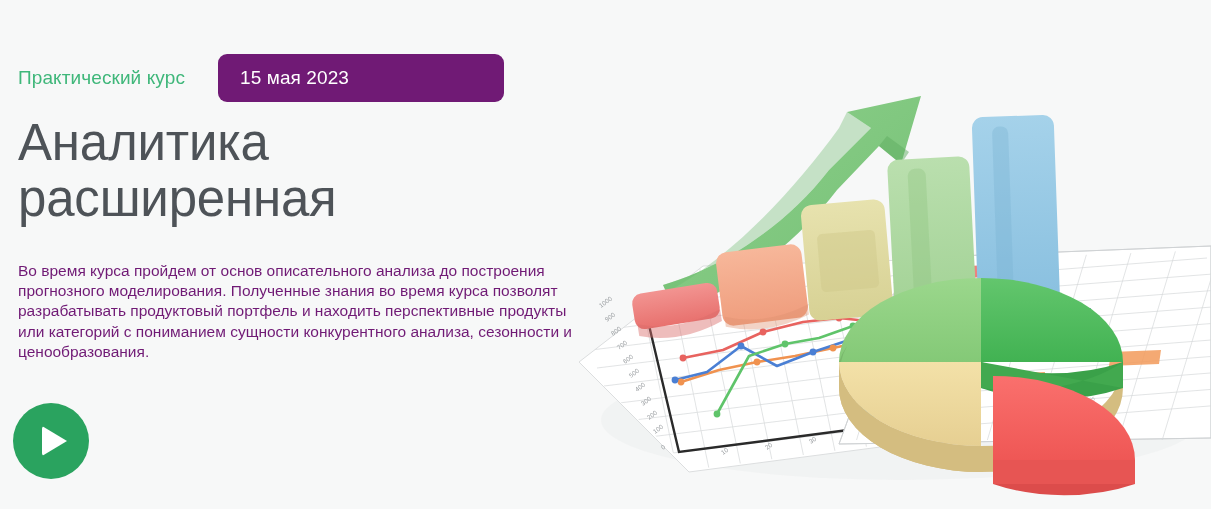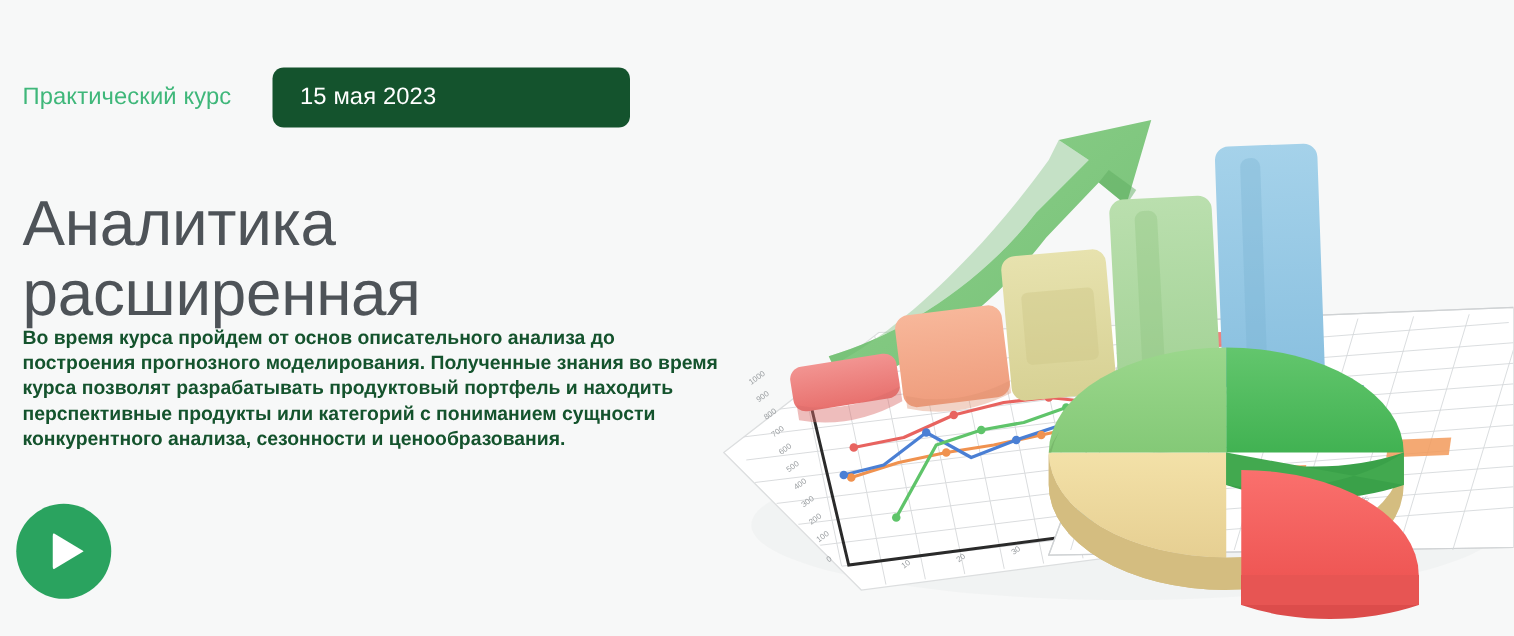--- a/index.html
+++ b/index.html
@@ -32,21 +32,21 @@
   }
   .eyebrow {
     font-size: 19px;
     letter-spacing: .1px;
     color: #3fb77a;
     white-space: nowrap;
     text-align: right;
   }
   .date-badge {
     margin-left: 33px;
-    background: #14532d;
+    background: #701a75;
     color: #ffffff;
     font-size: 19px;
     letter-spacing: .1px;
     border-radius: 9px;
     padding: 14px 22px 15px 22px;
     min-width: 286px;
     line-height: 19px;
     white-space: nowrap;
     border: none;
     text-align: left;
@@ -56,32 +56,30 @@
 
   .title {
     position: absolute;
     left: 0; top: 115px;
     font-size: 51px;
     line-height: 56px;
     font-weight: 300;
     color: #4e5358;
     letter-spacing: -0.2px;
     white-space: pre-line;
-    margin-top: 36px;
   }
 
   .desc {
     position: absolute;
     left: 0; top: 261px;
     width: 560px;
     font-size: 15.5px;
     line-height: 20.2px;
-    color: #14532d;
+    color: #701a75;
     letter-spacing: 0px;
-    font-weight: bold;
   }
 
   .video-row {
     position: absolute;
     left: -5px; top: 403px;
     display: flex;
     align-items: center;
     cursor: pointer;
   }
   .play-circle {

